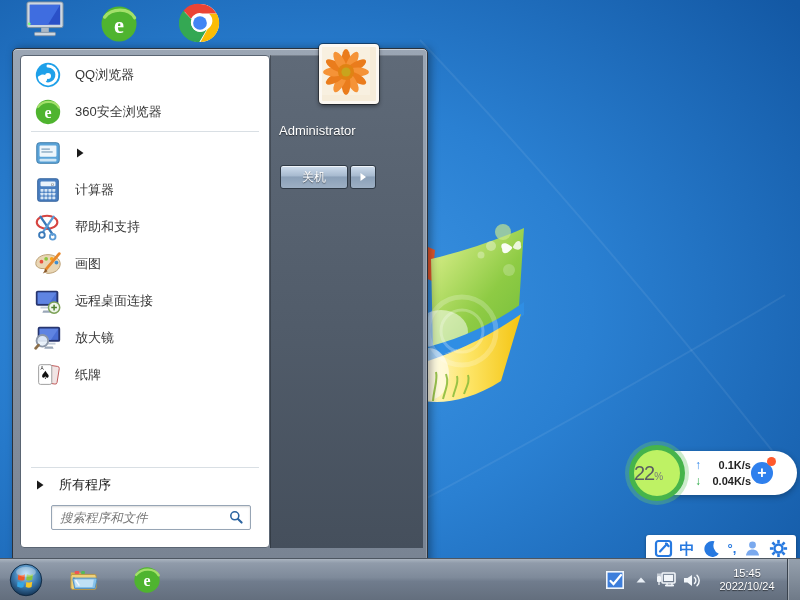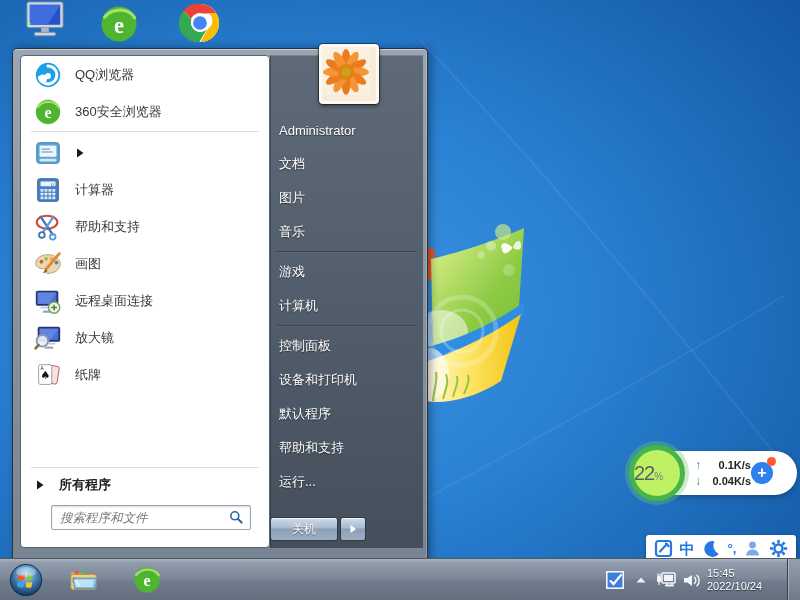--- a/index.html
+++ b/index.html
@@ -23,40 +23,40 @@
     background:#fff;border:1px solid #5a6573;border-radius:4px;box-sizing:border-box;
     display:flex;flex-direction:column;overflow:hidden;}
   .sm-item{height:37px;flex:0 0 37px;display:flex;align-items:center;padding:0 8px 0 12px;gap:12px;cursor:pointer;}
   .sm-ic{width:30px;height:30px;flex:0 0 30px;}
   .sm-ic svg{width:30px;height:30px;}
   .sm-label{font-size:13px;color:#383838;white-space:nowrap;flex:1;}
   .sm-sub{width:10px;height:10px;}
   .sm-sub svg{width:10px;height:10px;}
   .sm-divider{height:1px;margin:1px 10px;background:#d9dfe4;border-bottom:1px solid #fff;flex:0 0 1px;}
   .sm-spacer{flex:1;}
-  .sm-allprog{height:30px;flex:0 0 30px;display:flex;align-items:center;gap:14px;padding-left:14px;cursor:pointer;font-weight:bold;}
+  .sm-allprog{height:30px;flex:0 0 30px;display:flex;align-items:center;gap:14px;padding-left:14px;cursor:pointer;}
   .sm-allprog .arr svg{width:10px;height:10px;}
   .sm-allprog .lbl{font-size:13px;color:#222;}
   .sm-searchwrap{flex:0 0 42px;display:flex;align-items:flex-start;padding:5px 18px 0 14px;}
   .sm-search{position:relative;width:100%;height:25px;padding-left:16px;}
   .sm-search input{width:100%;height:25px;box-sizing:border-box;border:1px solid #97a5b5;border-radius:2px;
     padding:0 28px 0 8px;font-size:12.5px;color:#333;outline:none;
     box-shadow:inset 0 1px 2px rgba(0,0,0,.15);font-family:inherit;}
   .sm-search input::placeholder{font-style:italic;color:#777;}
   .sm-search .mag{position:absolute;right:7px;top:4px;width:16px;height:16px;cursor:pointer;}
 
   .sm-right{position:absolute;left:257px;top:6px;width:153px;height:493px;
     background:linear-gradient(180deg,#5f6a78 0%,#515c6a 55%,#454f5c 100%);
     box-shadow:inset 1px 0 0 rgba(0,0,0,.25), inset 0 1px 0 rgba(255,255,255,.18);
     display:flex;flex-direction:column;box-sizing:border-box;}
   .smr-spacer{flex:0 0 58px;}
   .smr-item{flex:0 0 34px;display:flex;align-items:center;padding-left:9px;
     font-size:13px;color:#fff;text-shadow:0 1px 1px rgba(0,0,0,.55);cursor:pointer;white-space:nowrap;}
   .smr-div{flex:0 0 1px;height:1px;margin:2px 6px;background:#3a434e;border-bottom:1px solid rgba(255,255,255,.18);}
-  .smr-shut{flex:0 0 22px;margin-top:18px;display:flex;align-items:center;padding-left:0;gap:2px;}
+  .smr-shut{flex:0 0 22px;margin-top:18px;display:flex;align-items:center;padding-left:10px;gap:2px;}
   .shut-btn{width:66px;height:22px;border:1px solid #2f3a46;border-radius:3px;
     background:linear-gradient(180deg,#cfdded 0%,#a7bacf 45%,#8ba0b8 50%,#9db0c4 100%);
     color:#fff;font-size:12px;text-shadow:0 1px 1px rgba(0,0,0,.5);
     display:flex;align-items:center;justify-content:center;cursor:pointer;
     box-shadow:inset 0 1px 0 rgba(255,255,255,.7);}
   .shut-arr{width:24px;height:22px;border:1px solid #2f3a46;border-radius:3px;
     background:linear-gradient(180deg,#cfdded 0%,#a7bacf 45%,#8ba0b8 50%,#9db0c4 100%);
     display:flex;align-items:center;justify-content:center;cursor:pointer;
     box-shadow:inset 0 1px 0 rgba(255,255,255,.7);}
   .shut-arr svg{width:10px;height:10px;}
@@ -97,21 +97,21 @@
   .ime-glyph{font-size:15px;font-weight:bold;color:#2779e0;cursor:pointer;line-height:1;}
   .ime-punct{font-size:13px;font-weight:bold;color:#2779e0;cursor:pointer;line-height:1;}
 
   
   .taskbar{position:absolute;left:0;top:558px;width:800px;height:42px;
     background:linear-gradient(180deg,#aab4c0 0%,#909baa 10%,#7e8a9a 45%,#707c8d 55%,#636e7d 100%);
     border-top:1px solid #4d5661;box-sizing:border-box;}
   .tb-btn{position:absolute;cursor:pointer;}
   .tray{position:absolute;right:13px;top:0;height:100%;display:flex;align-items:center;}
   .tray-ic{cursor:pointer;display:flex;align-items:center;justify-content:center;}
-  .clock{width:80px;text-align:left;color:#fff;font-size:11px;line-height:13px;
+  .clock{width:80px;text-align:center;color:#fff;font-size:11px;line-height:13px;
     text-shadow:0 1px 1px rgba(0,0,0,.6);cursor:pointer;}
   .show-desktop{position:absolute;right:0;top:0;width:13px;height:100%;
     background:linear-gradient(180deg,#95a0ad,#6f7a88);
     border-left:1px solid #39424d;box-shadow:inset 1px 0 0 rgba(255,255,255,.3);cursor:pointer;box-sizing:border-box;}
 </style>
 </head>
 <body>
 
 <div class="screen">
 
@@ -406,34 +406,20 @@
                 <path d="M12.5 12.5 L17 17" stroke="#2c64a0" stroke-width="2.6" stroke-linecap="round"></path>
               </svg>
             </span>
         </div>
       </div>
     </div>
 
     <div class="sm-right">
       <div class="smr-spacer"></div>
       <div class="smr-item">Administrator</div>
-      <div id="right-list" style="display:flex;flex-direction:column;">
-          <div class="smr-item">文档</div>
-          <div class="smr-item">图片</div>
-          <div class="smr-item">音乐</div>
-          <div class="smr-div"></div>
-          <div class="smr-item">游戏</div>
-          <div class="smr-item">计算机</div>
-          <div class="smr-div"></div>
-          <div class="smr-item">控制面板</div>
-          <div class="smr-item">设备和打印机</div>
-          <div class="smr-item">默认程序</div>
-          <div class="smr-item">帮助和支持</div>
-          <div class="smr-item">运行...</div>
-        </div>
       <div class="smr-shut">
         <div class="shut-btn">关机</div>
         <div class="shut-arr">
           <span>
               <svg viewBox="0 0 10 10">
                 <path d="M2.5 1 L8 5 L2.5 9 Z" fill="#ffffff"></path>
               </svg>
             </span>
         </div>
       </div>

